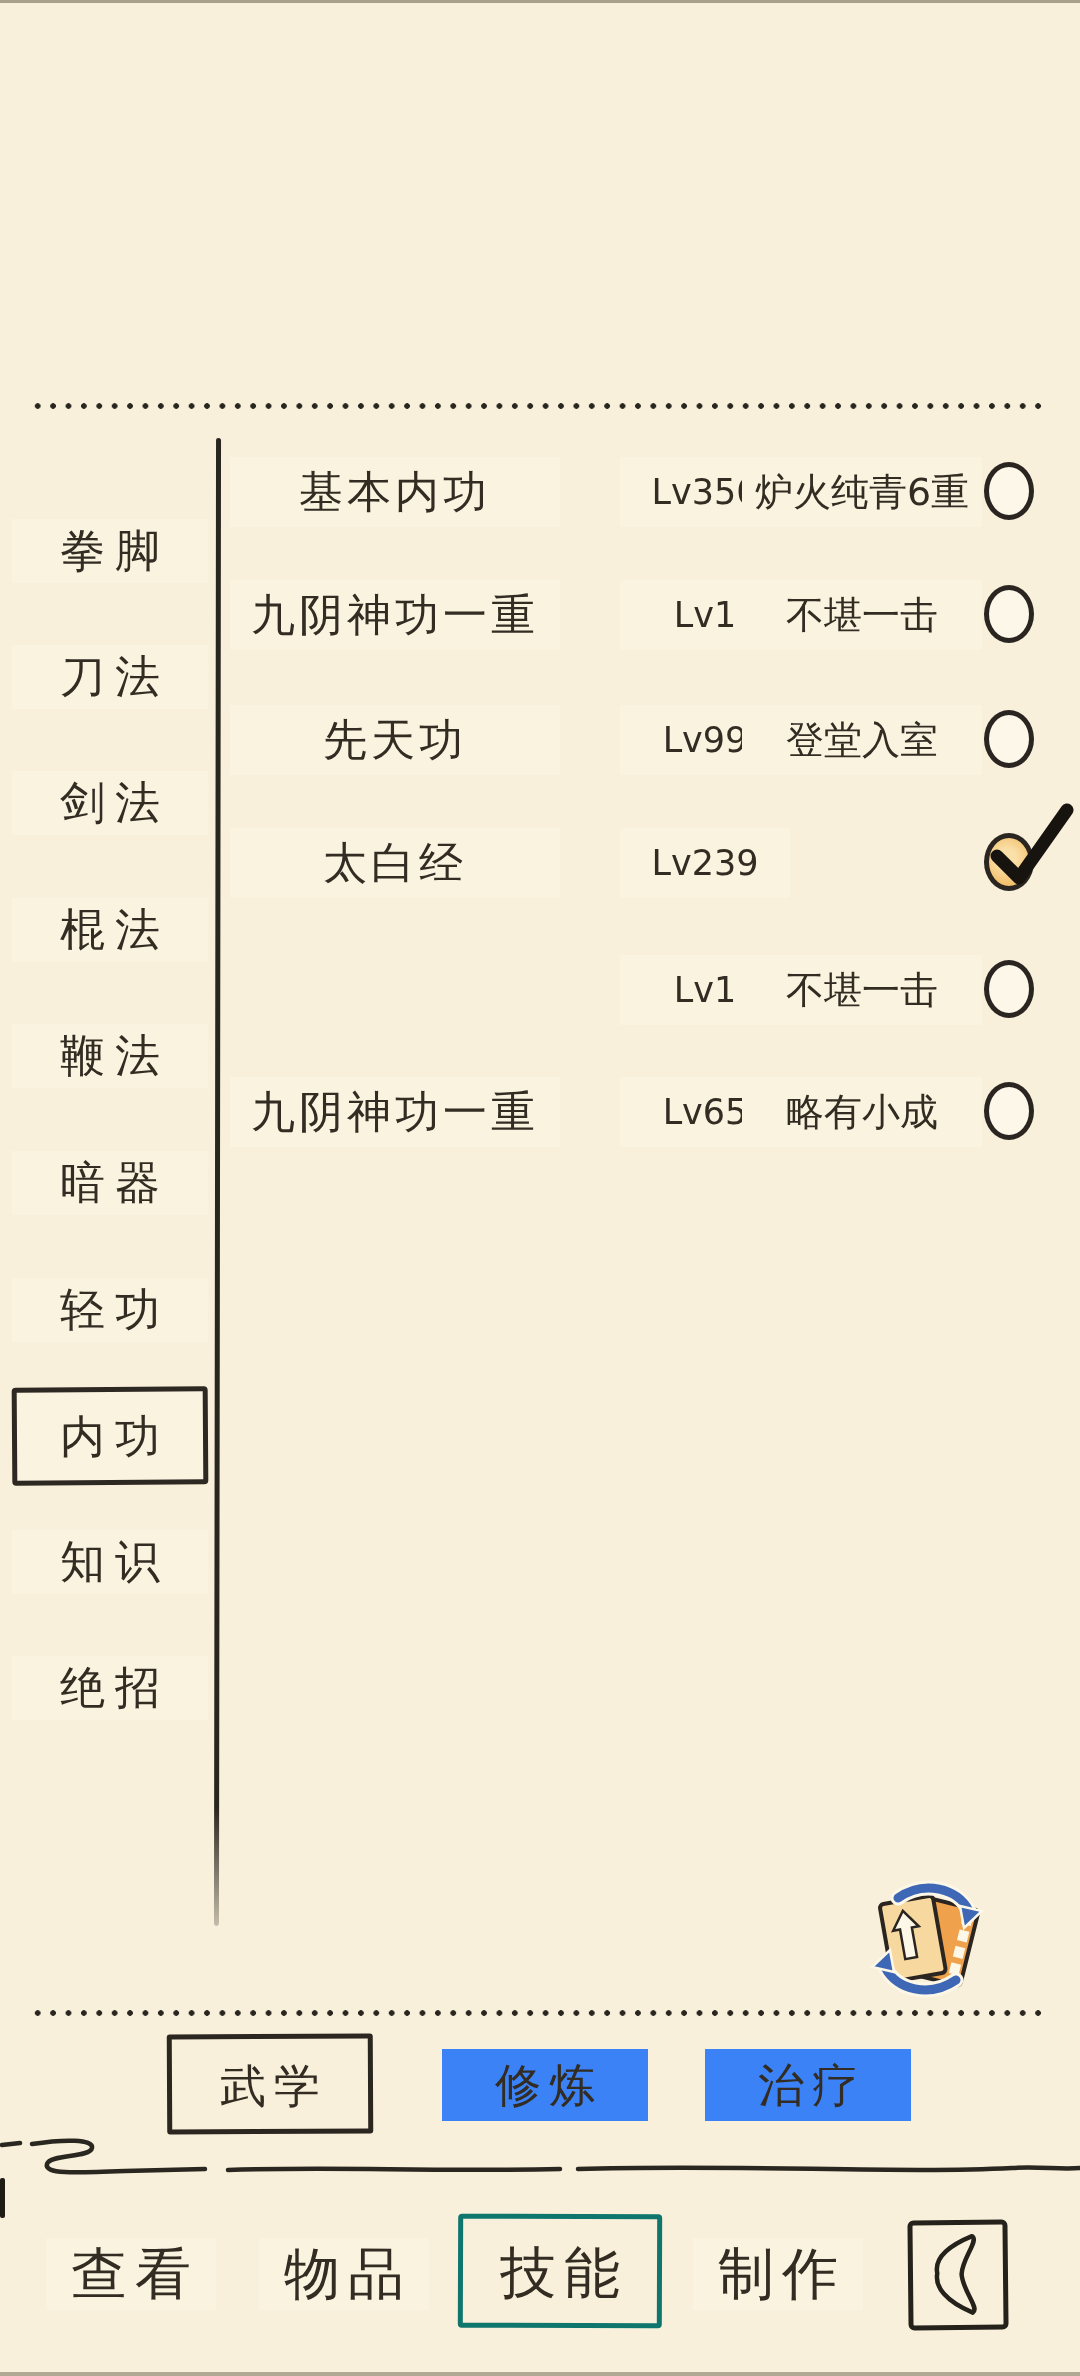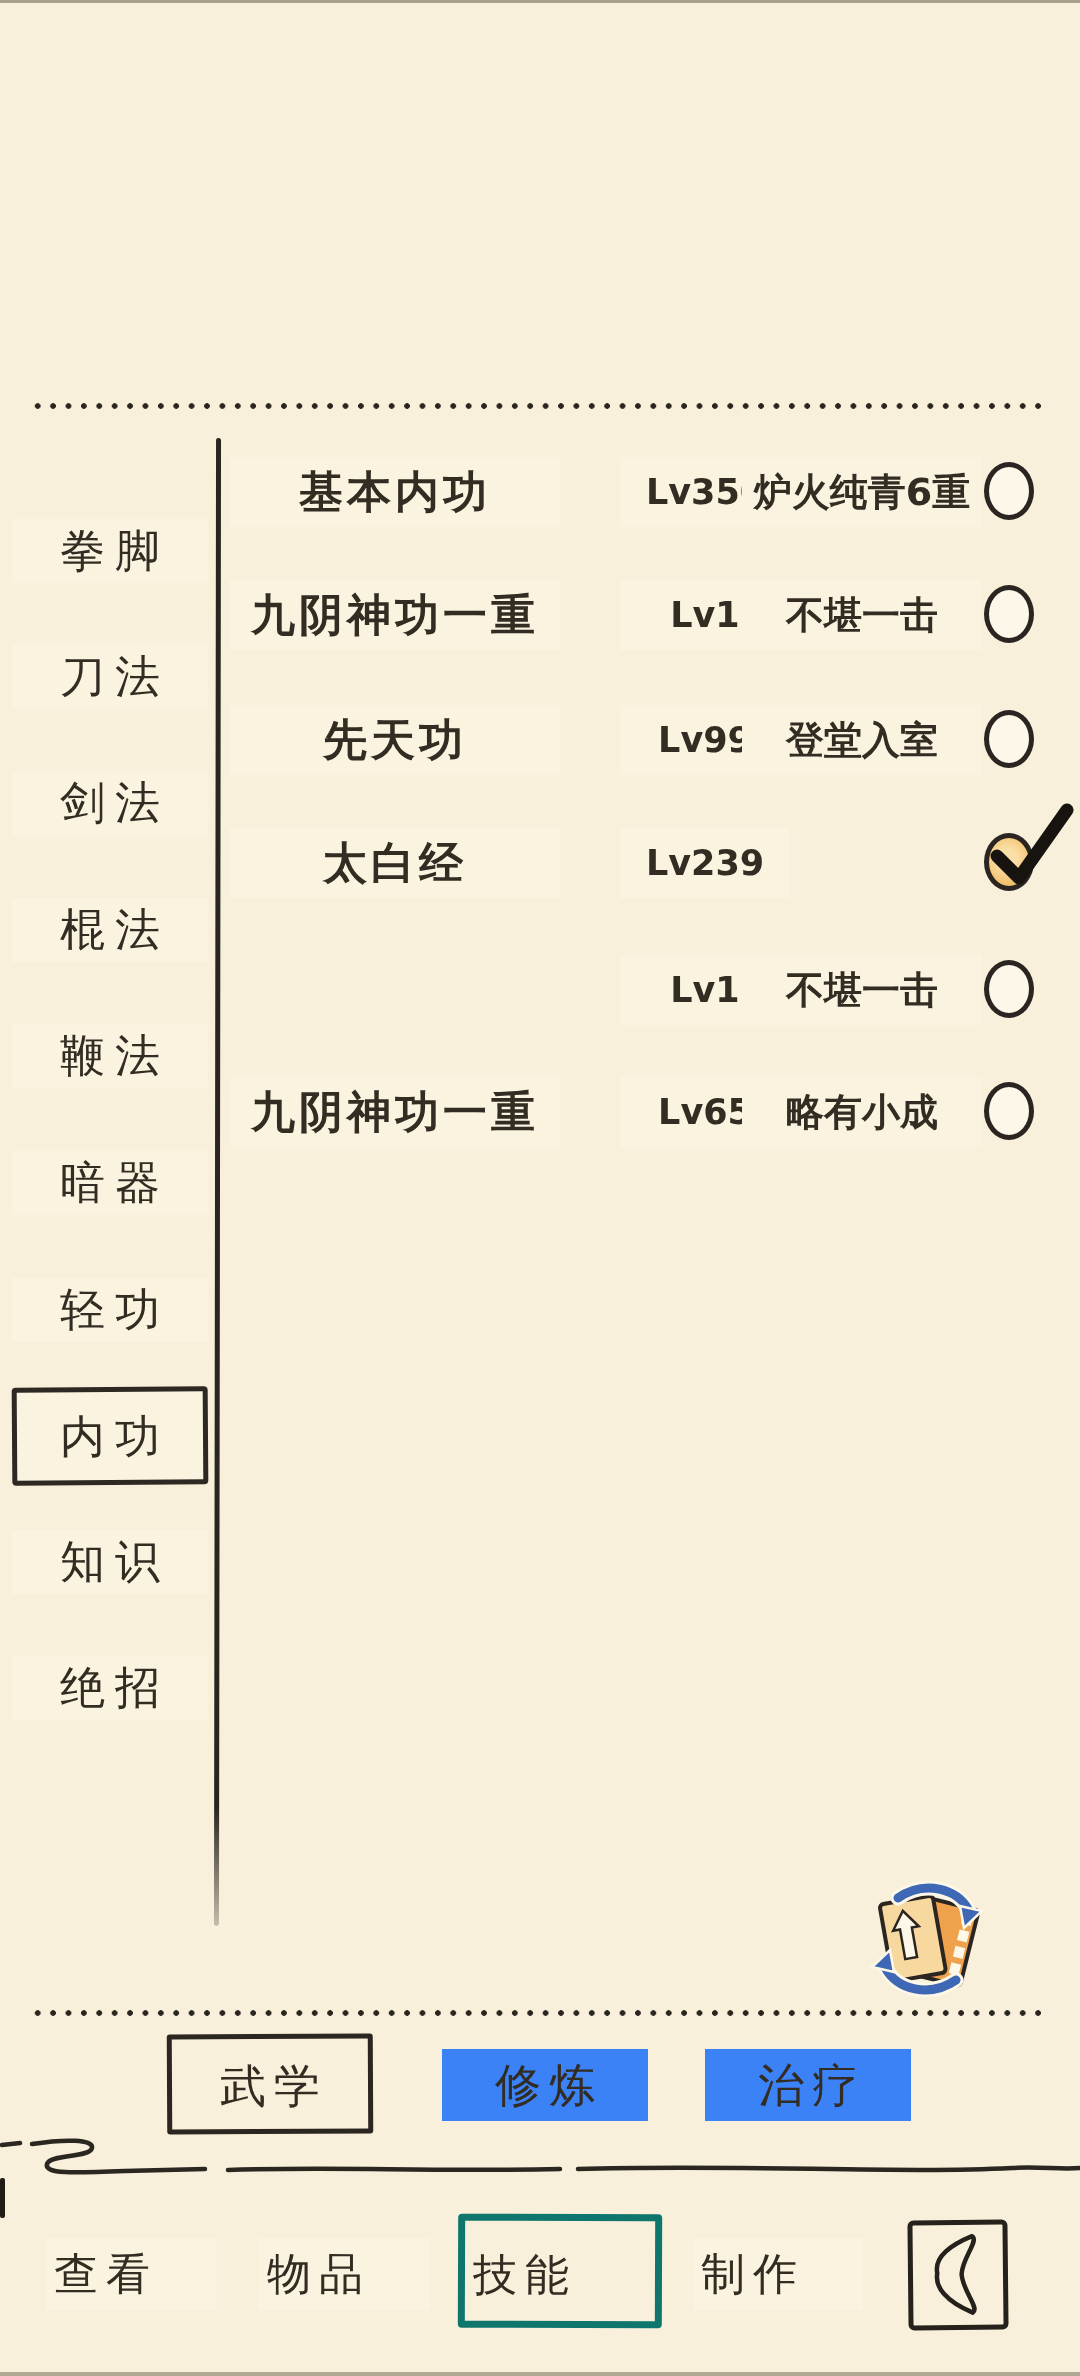--- a/index.html
+++ b/index.html
@@ -24,21 +24,21 @@
     background:linear-gradient(#29251f 92%,rgba(41,37,31,.25));border-radius:3px;transform:rotate(.08deg);}
 
   
   .sidebar-item{position:absolute;left:12px;width:196px;height:64px;line-height:64px;
     text-align:center;font-size:45px;letter-spacing:10px;text-indent:10px;cursor:pointer;
     background:#faf3e0;}
   .sidebar-item.selected{margin-top:-17px;height:98px;line-height:90px;
     border:5px solid #2d2822;border-radius:4px;box-sizing:border-box;transform:rotate(-.4deg);}
 
   
-  .skill-row{position:absolute;left:225px;width:855px;height:70px;font-weight:bold;}
+  .skill-row{position:absolute;left:225px;width:855px;height:70px;}
   .skill-name{position:absolute;left:5px;top:0;width:330px;text-align:center;
     font-size:44px;line-height:70px;letter-spacing:4px;background:#faf3e0;}
   .skill-level{position:absolute;left:395px;top:0;width:170px;text-align:center;
     font-size:35px;line-height:70px;background:#faf3e0;}
   .skill-prof{position:absolute;left:517px;top:0;width:240px;text-align:center;
     font-size:38px;line-height:70px;background:#faf3e0;}
   .radio{position:absolute;left:759px;top:5px;width:50px;height:58px;box-sizing:border-box;
     border:5px solid #2a2520;border-radius:50%;background:#fcf7e8;cursor:pointer;}
   .radio .check-svg{display:none;position:absolute;left:-8px;top:-36px;width:94px;height:94px;}
   .radio.selected{background:radial-gradient(circle at 45% 42%,#fae0a8 25%,#f3c271 70%,#efb65e 100%);}
@@ -48,24 +48,24 @@
 
   
   .tab{position:absolute;top:2049px;width:206px;height:72px;line-height:72px;text-align:center;
     font-size:46px;letter-spacing:8px;text-indent:8px;cursor:pointer;background:#3b82f6;}
   .tab.selected{top:2034px;height:100px;line-height:94px;border:5px solid #2b2620;
     border-radius:3px;box-sizing:border-box;transform:rotate(-.3deg);background:#f8f0da;}
 
   .wavy{position:absolute;left:0;top:2128px;width:1080px;height:70px;}
 
   
-  .nav-item{position:absolute;top:2238px;width:170px;height:72px;line-height:72px;
-    font-size:44px;letter-spacing:8px;text-indent:8px;cursor:pointer;background:#faf3e0;}
+  .nav-item{position:absolute;top:2238px;width:170px;height:72px;line-height:72px;text-align:center;
+    font-size:56px;letter-spacing:8px;text-indent:8px;cursor:pointer;background:#faf3e0;}
   .nav-item.selected{top:2214px;margin-left:-17px;width:204px;height:114px;line-height:108px;
-    border:7px solid #0f766e;border-radius:4px;box-sizing:border-box;transform:rotate(.2deg);background:#f8f0da;}
+    border:5px solid #0f766e;border-radius:4px;box-sizing:border-box;transform:rotate(.2deg);background:#f8f0da;}
   .back-btn{position:absolute;left:908px;top:2220px;width:100px;height:110px;box-sizing:border-box;
     border:5px solid #25211b;border-radius:6px;transform:rotate(-.6deg);cursor:pointer;background:#f8f0da;}
 </style>
 </head>
 <body>
 
 <div class="screen">
   <div class="edge-top"></div>
   <div class="dots d1"></div>
   <div class="vdivider"></div>

